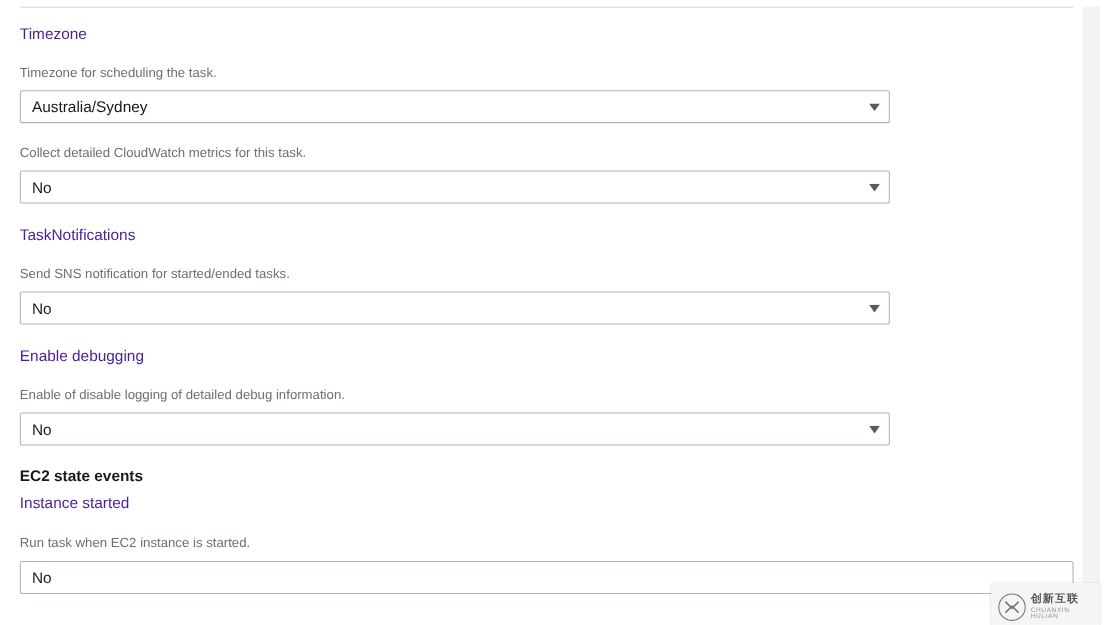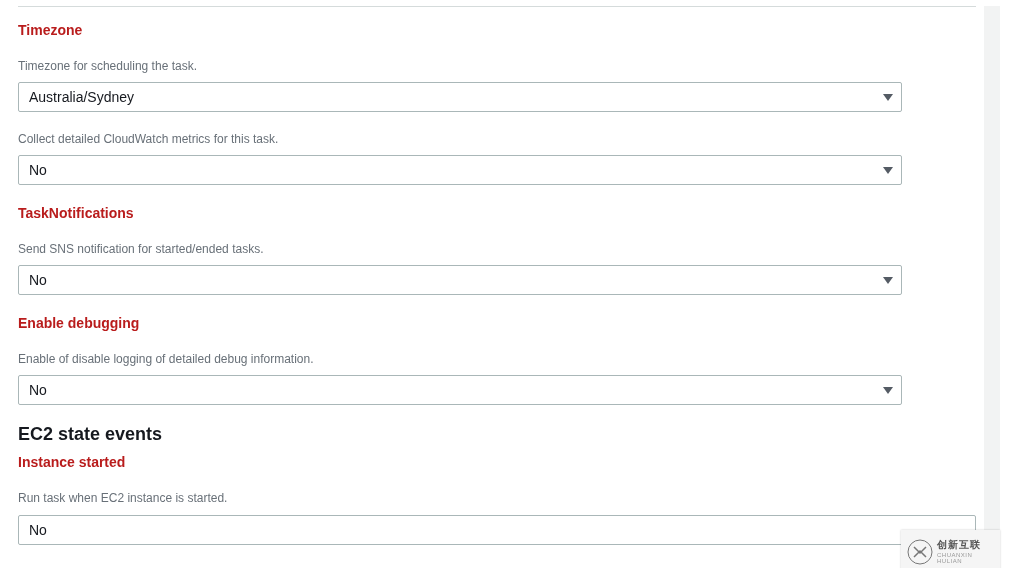--- a/index.html
+++ b/index.html
@@ -31,53 +31,53 @@
   }
   .top-line {
     height: 1px;
     background: #d5dbdb;
     margin: 6px 0 14px 0;
     width: 958px;
   }
   .form-group { margin-bottom: 19px; }
   .label {
     font-size: 14px;
-    font-weight: 700;
-    color: #b91c1c;
+    font-weight: 400;
+    color: #4c1d95;
     line-height: 1.35;
   }
   .desc {
     font-size: 12px;
     color: #687078;
     margin-top: 18px;
     line-height: 1.35;
   }
   .select {
     margin-top: 8px;
-    width: 884px;
+    width: 791px;
     height: 30px;
     border: 1px solid #aab7b8;
     border-radius: 2px;
     background: #ffffff;
     display: flex;
     align-items: center;
     justify-content: space-between;
     padding: 0 8px 0 10px;
     cursor: pointer;
   }
   .select-text {
     font-size: 14px;
     color: #16191f;
   }
   .caret {
     display: inline-block;
   }
   .caret svg { display: block; }
   .section-title {
-    font-size: 18px;
+    font-size: 14px;
     font-weight: 700;
     color: #16191f;
     margin-top: 8px;
     margin-bottom: 8px;
   }
   .form-group.last .select { width: 958px; }
   .watermark {
     position: absolute;
     right: 0;
     bottom: 0;

